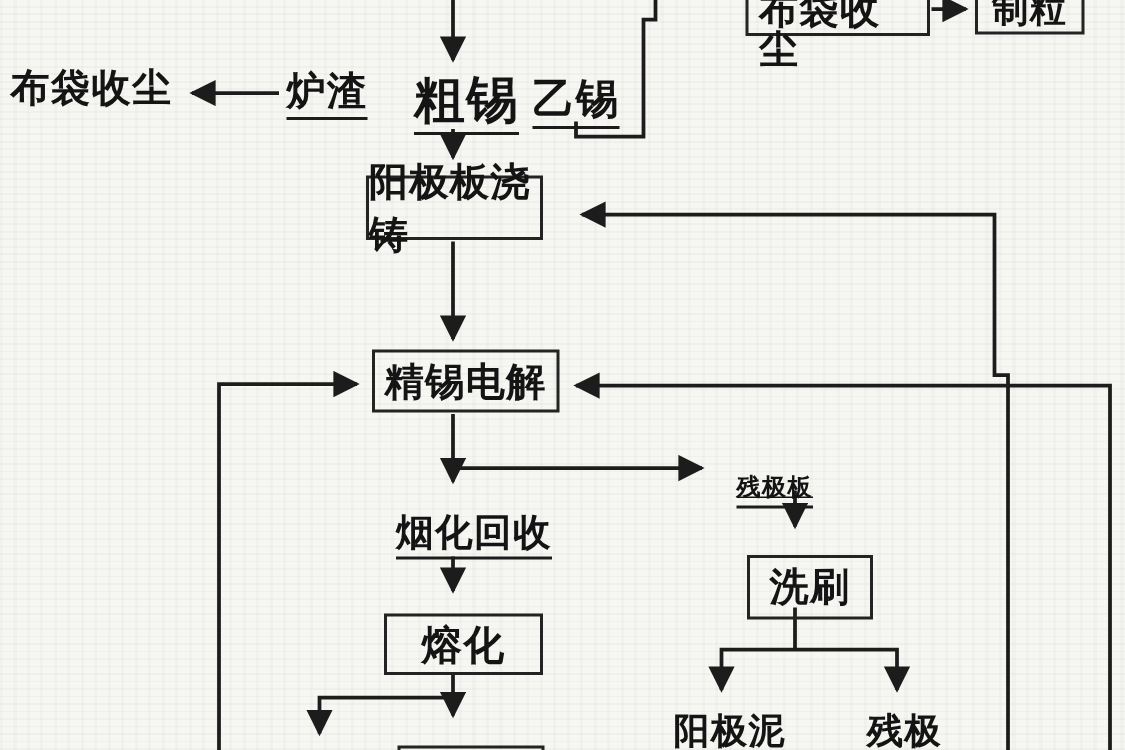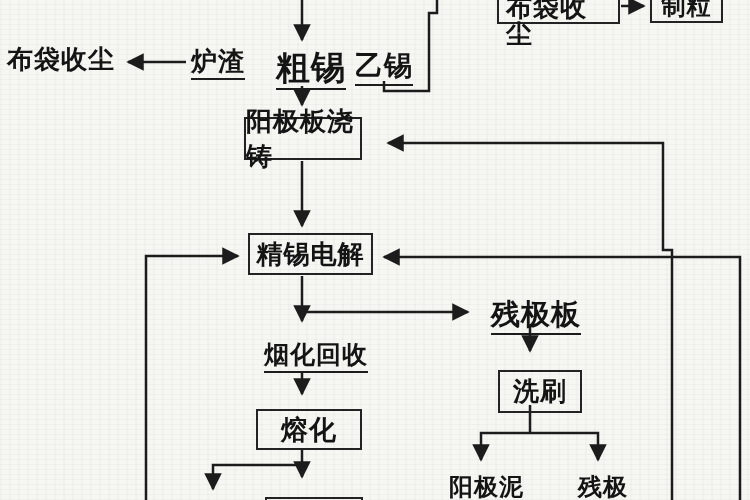--- a/index.html
+++ b/index.html
@@ -105,19 +105,19 @@
   <div class="node-label" style="left:7px; top:46px; font-size:26px;">布袋收尘</div>
 
   <div class="node-label underlined" style="left:191px; top:48px; font-size:26px;">炉渣</div>
 
   <div class="node-label underlined" style="left:276px; top:50px; font-size:34px;">粗锡</div>
 
   <div class="node-label underlined" style="left:355px; top:52px; font-size:28px;">乙锡</div>
 
   <div class="node-label underlined" style="left:264px; top:342px; font-size:25px;">烟化回收</div>
 
-  <div class="node-label underlined" style="left:491px; top:300px; font-size:29px;">残极板</div>
+  <div class="node-label underlined" style="left:491px; top:317px; font-size:16px;text-decoration:underline;">残极板</div>
 
   <div class="node-label underlined" style="left:449px; top:475px; font-size:24px;">阳极泥</div>
 
   <div class="node-label underlined" style="left:578px; top:475px; font-size:24px;">残极</div>
 
 </div>
 
 </body></html>

